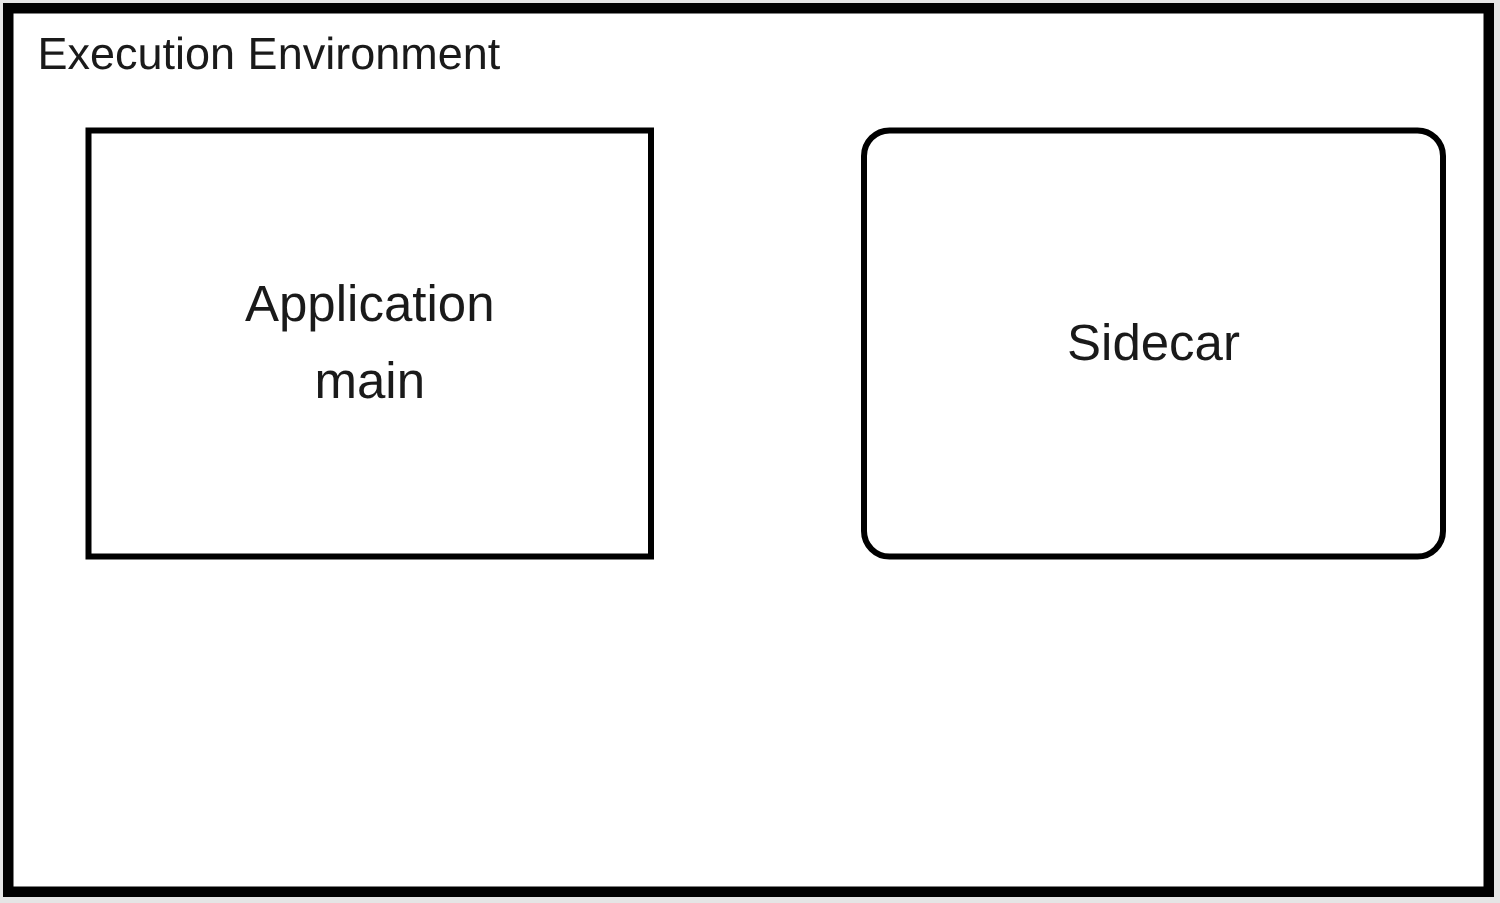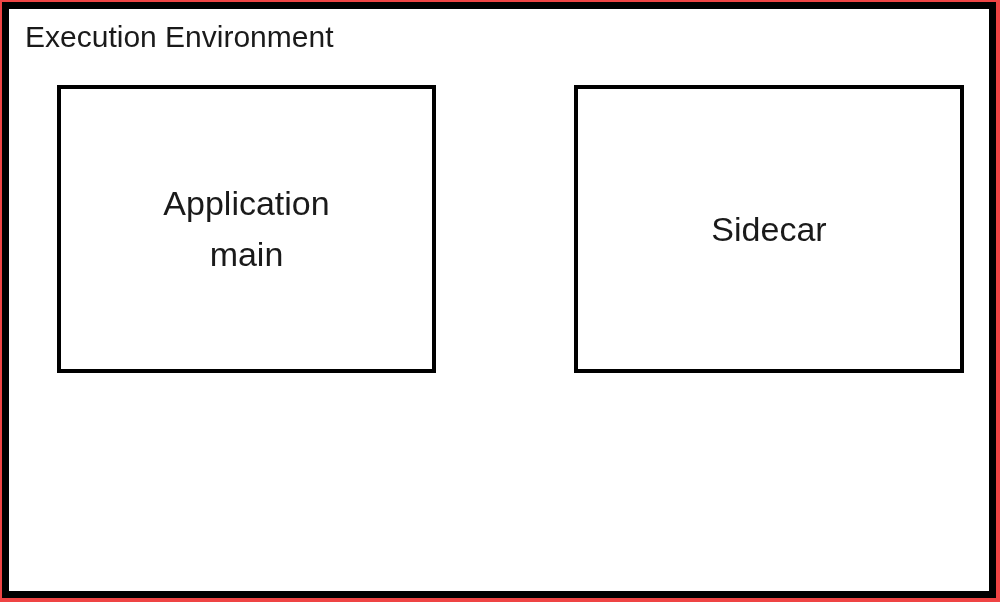--- a/index.html
+++ b/index.html
@@ -5,21 +5,21 @@
   html, body {
     margin: 0;
     padding: 0;
     background: #ffffff;
   }
   .canvas {
     position: relative;
     width: 1000px;
     height: 602px;
     box-sizing: border-box;
-    background: #ef4444;
+    background: #e5e5e5;
     font-family: "Liberation Sans", "DejaVu Sans", sans-serif;
     color: #1a1a1a;
     overflow: hidden;
   }
   .env-container {
     position: absolute;
     left: 2px;
     top: 2px;
     width: 994px;
     height: 596px;
@@ -56,20 +56,21 @@
     left: 48px;
     top: 76px;
     width: 379px;
     height: 288px;
   }
   .box-sidecar {
     left: 565px;
     top: 76px;
     width: 390px;
     height: 288px;
+    border-radius: 19px;
   }
 </style>
 </head>
 <body>
 
 <div class="canvas">
   <div class="env-container">
     <div class="env-title">Execution Environment</div>
 
     <div class="node-box box-app-main">

